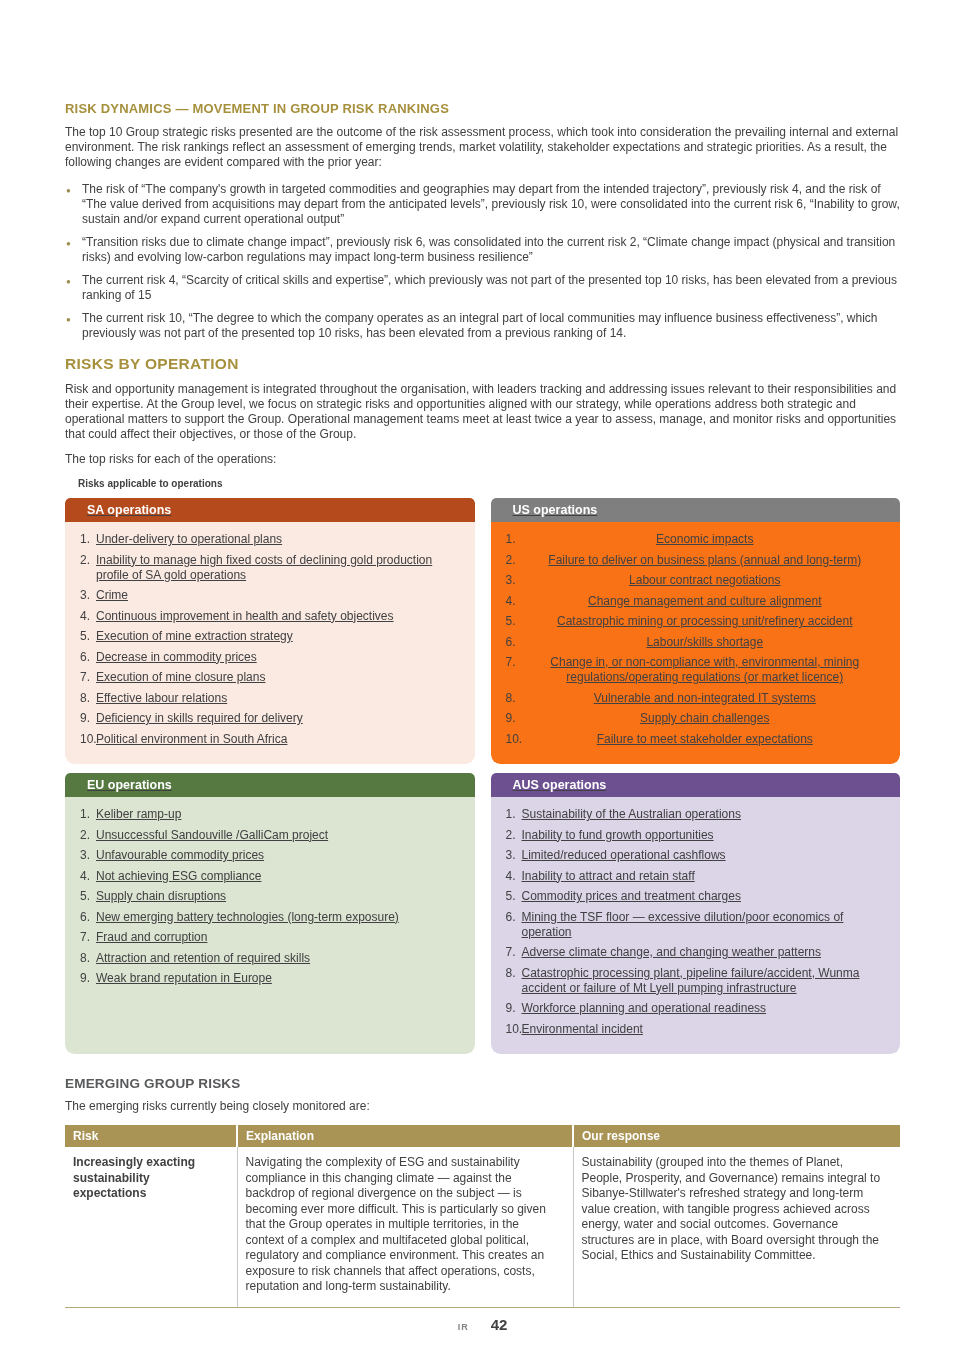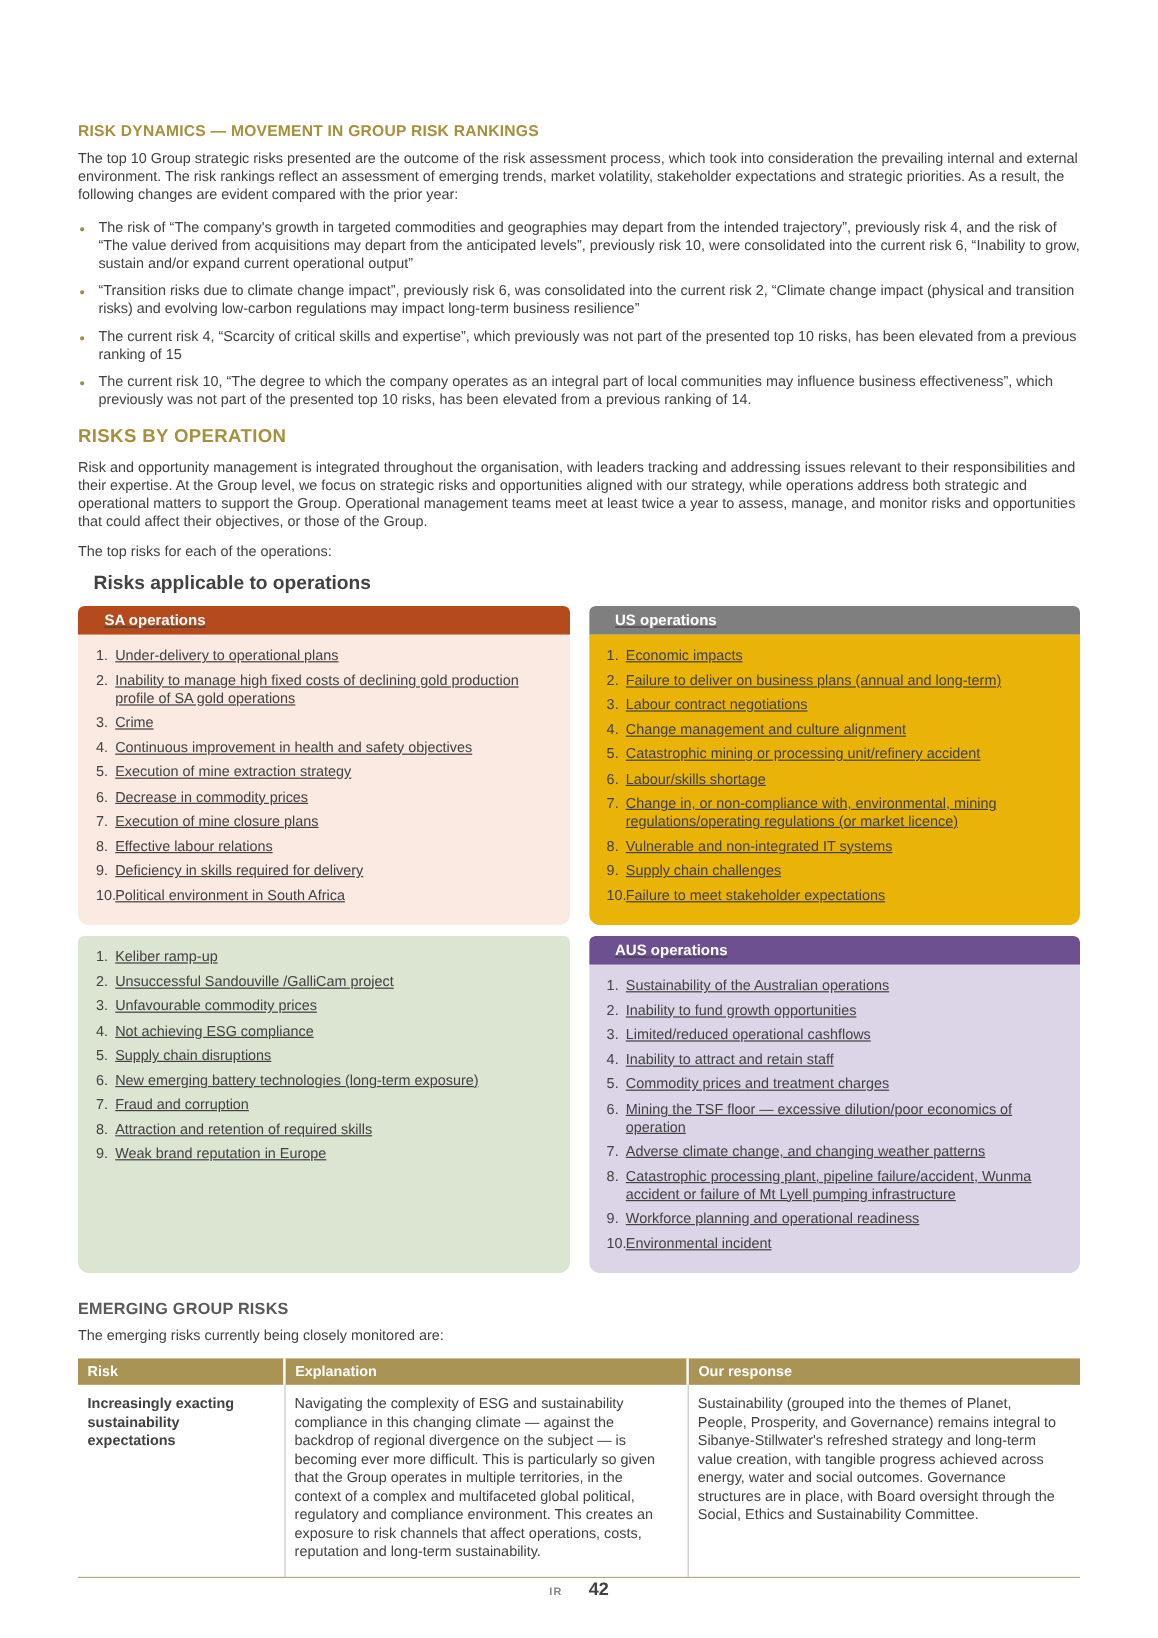--- a/index.html
+++ b/index.html
@@ -34,21 +34,21 @@
   ul.bullets li {
     position: relative; padding-left: 17px;
     font-size: 12px; line-height: 15px; margin-bottom: 8px;
   }
   ul.bullets li::before {
     content: "\25CF"; position: absolute; left: 1px; top: 1px;
     font-size: 8px; color: #9d8d52;
   }
 
   .note { font-size: 12px; line-height: 15px; margin-bottom: 11px; }
-  .panels-label { font-size: 16px; font-weight: bold; margin: 0 0 9px 13px; }
+  .panels-label { font-size: 10px; font-weight: bold; margin: 0 0 9px 13px; }
 
   
   .panels-grid {
     display: grid; grid-template-columns: 1fr 1fr;
     column-gap: 16px; row-gap: 9px; margin-bottom: 22px;
   }
   .panel {
     border-radius: 5px 5px 9px 9px; overflow: hidden;
     display: flex; flex-direction: column; text-decoration: underline;
   }
@@ -133,36 +133,37 @@
               <li>Decrease in commodity prices</li>
               <li>Execution of mine closure plans</li>
               <li>Effective labour relations</li>
               <li>Deficiency in skills required for delivery</li>
               <li>Political environment in South Africa</li>
             </ol>
         </div>
       </div>
       <div class="panel row1">
         <div class="panel-header" style="background: rgb(127, 127, 127);">US operations</div>
-        <div class="panel-body" style="background: #eab308;">
+        <div class="panel-body" style="background: #f97316; text-align: center;">
           <ol>
               <li>Economic impacts</li>
               <li>Failure to deliver on business plans (annual and long-term)</li>
               <li>Labour contract negotiations</li>
               <li>Change management and culture alignment</li>
               <li>Catastrophic mining or processing unit/refinery accident</li>
               <li>Labour/skills shortage</li>
               <li>Change in, or non-compliance with, environmental, mining regulations/operating regulations (or market licence)</li>
               <li>Vulnerable and non-integrated IT systems</li>
               <li>Supply chain challenges</li>
               <li>Failure to meet stakeholder expectations</li>
             </ol>
         </div>
       </div>
       <div class="panel row2">
+        <div class="panel-header" style="background: rgb(86, 121, 66);">EU operations</div>
         <div class="panel-body" style="background: rgb(220, 229, 210);">
           <ol>
               <li>Keliber ramp-up</li>
               <li>Unsuccessful Sandouville /GalliCam project</li>
               <li>Unfavourable commodity prices</li>
               <li>Not achieving ESG compliance</li>
               <li>Supply chain disruptions</li>
               <li>New emerging battery technologies (long-term exposure)</li>
               <li>Fraud and corruption</li>
               <li>Attraction and retention of required skills</li>

